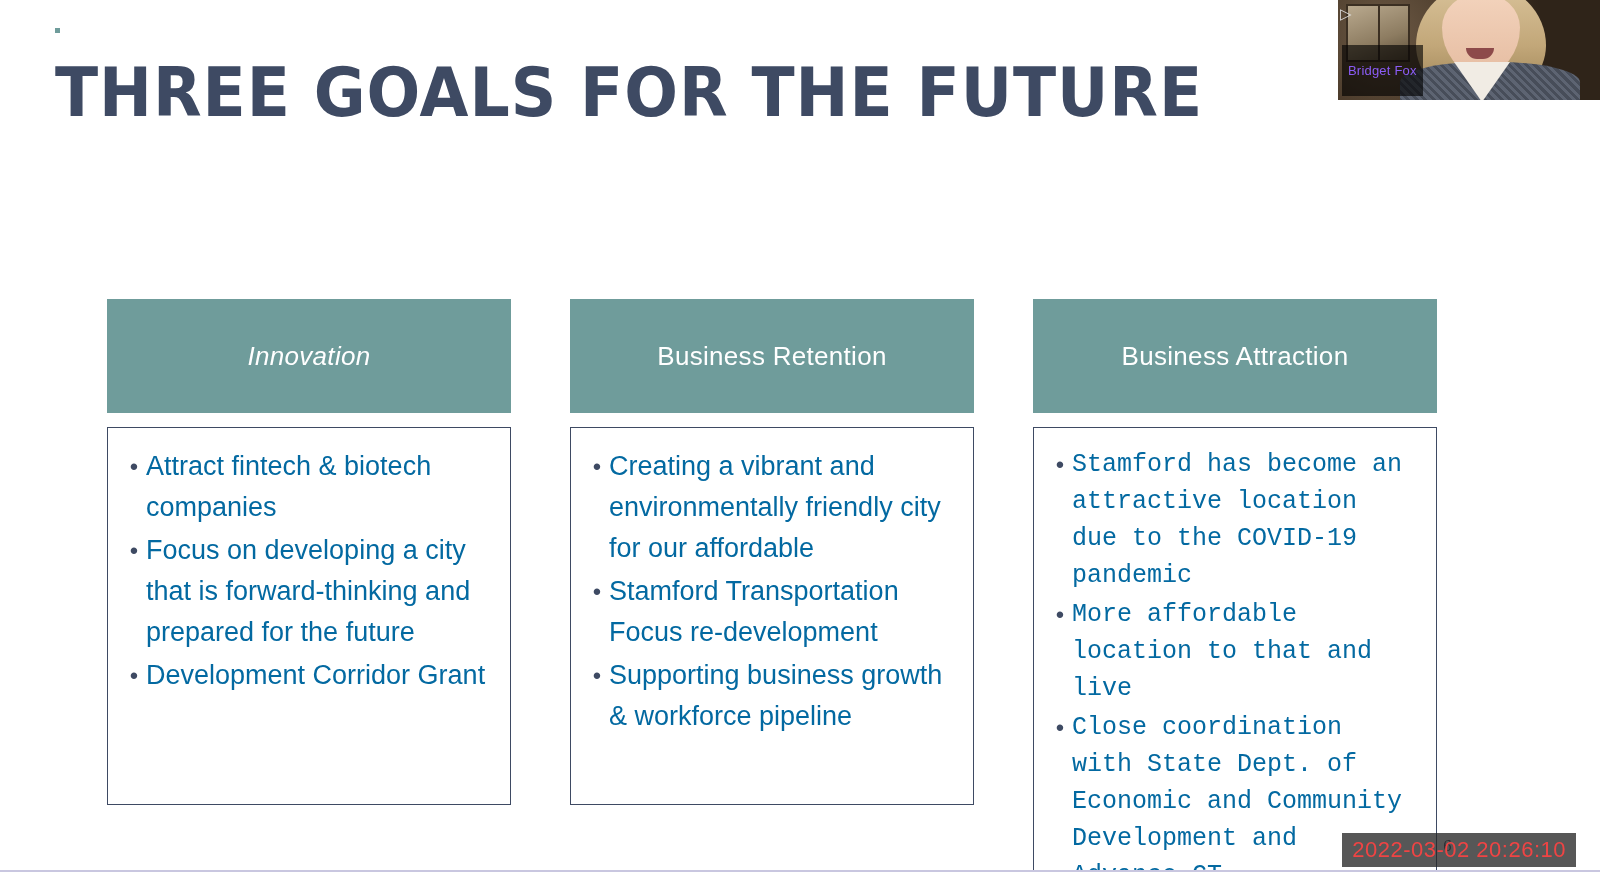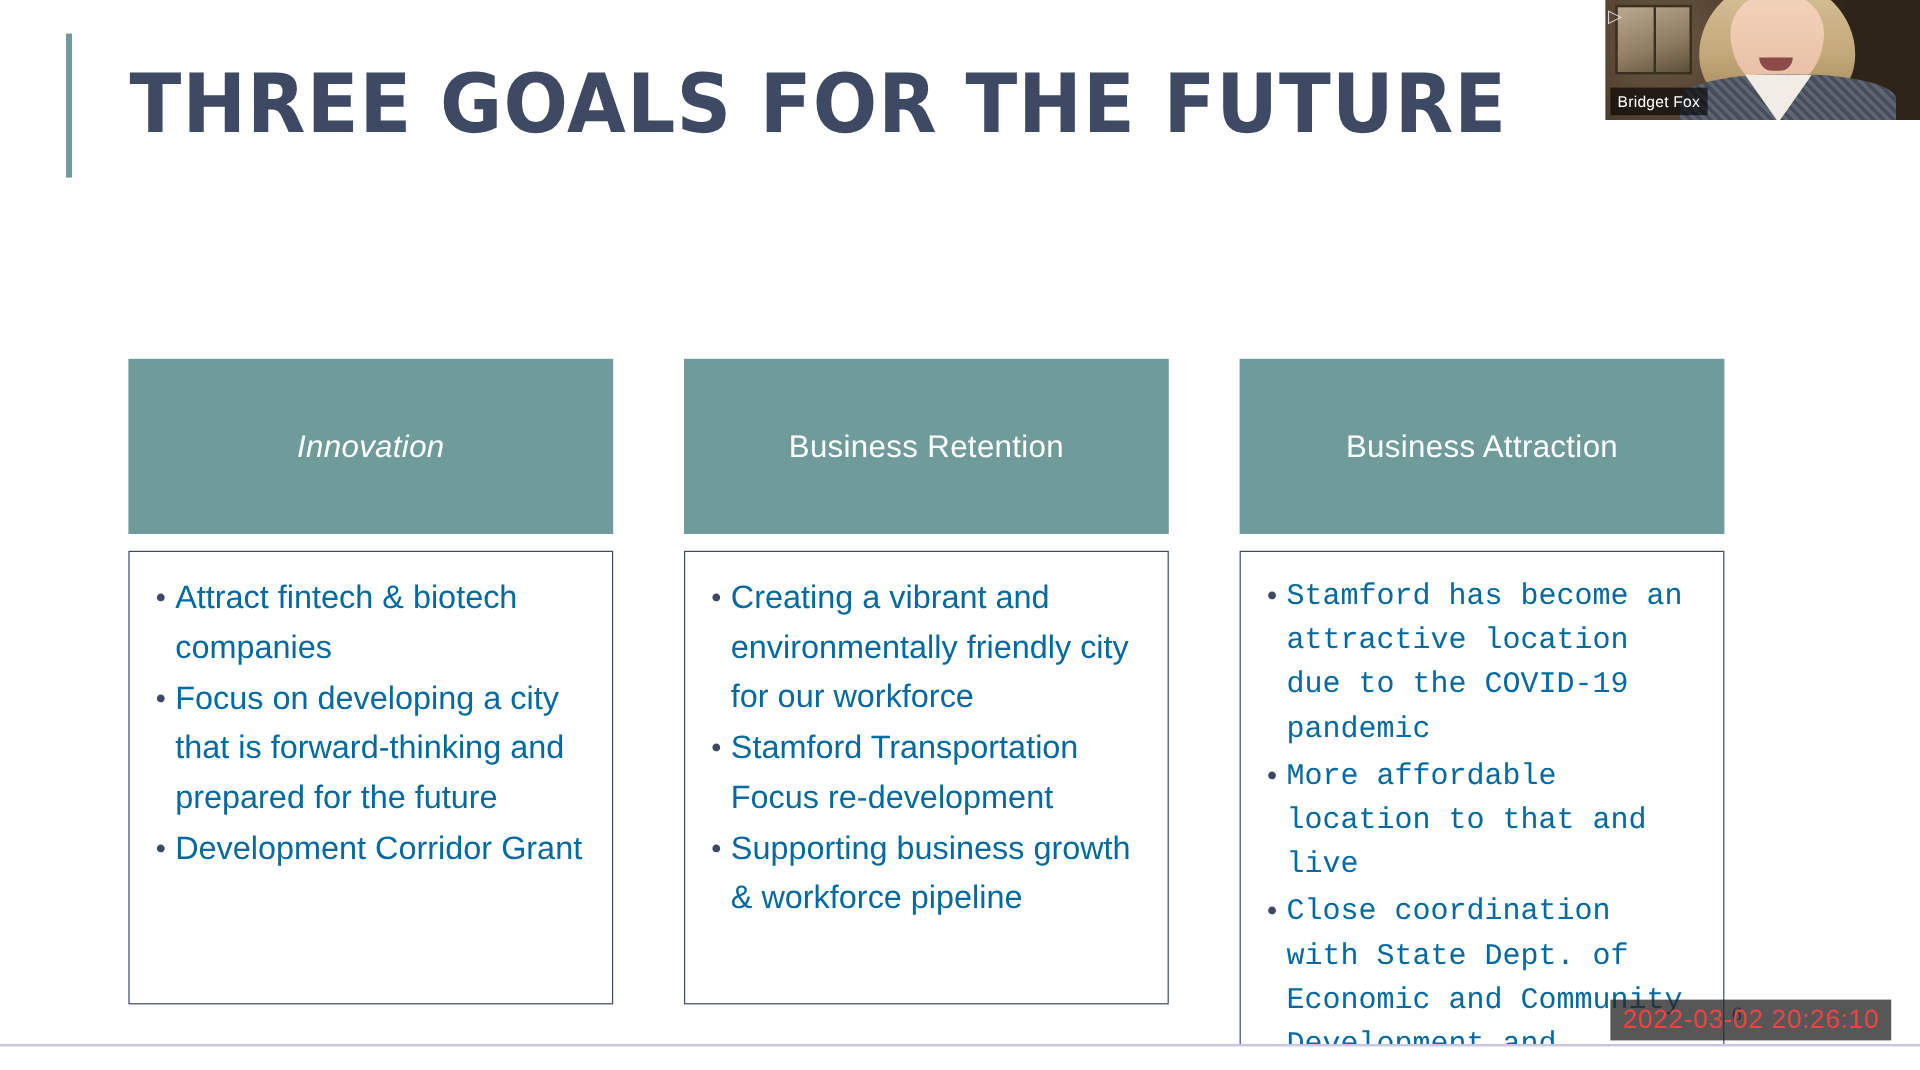--- a/index.html
+++ b/index.html
@@ -19,20 +19,21 @@
   }
 
   
   .title-row {
     position: absolute;
     left: 55px;
     top: 28px;
     display: flex;
     align-items: stretch;
     height: 125px;
+    flex-direction: column;
   }
   .title-accent-bar {
     width: 5px;
     background: #6f9c9b;
     margin-right: 48px;
     height: 120px;
   }
   .slide-title {
     font-family: "DejaVu Sans", sans-serif;
     font-size: 68px;
@@ -50,21 +51,21 @@
     position: absolute;
     left: 107px;
     top: 299px;
     width: 1330px;
     display: flex;
     justify-content: space-between;
   }
   .column { width: 404px; }
 
   .col-header {
-    height: 146px;
+    height: 114px;
     background: #6f9c9b;
     display: flex;
     align-items: center;
     justify-content: center;
     color: #ffffff;
     font-size: 26px;
     letter-spacing: 0.3px;
   }
   .col-header.italic { font-style: italic; }
 
@@ -178,23 +179,23 @@
     width: 56px;
     height: 40px;
     background: #f1ece4;
     clip-path: polygon(50% 100%, 0 0, 100% 0);
   }
   .webcam-name {
     position: absolute;
     left: 4px;
     bottom: 4px;
     background: rgba(0,0,0,0.62);
-    color: #ffffff;
+    color: #8b5cf6;
     font-size: 13px;
-    padding: 4px 6px;
+    padding: 18px 6px;
     letter-spacing: 0.2px;
   }
   .webcam-corner-icon {
     position: absolute;
     left: 2px;
     top: 6px;
     width: 10px;
     height: 20px;
     color: #dcdcdc;
     font-size: 15px;
@@ -266,21 +267,21 @@
         </ul>
       </div>
     </div>
 
     <div class="column col-2">
       <div class="col-header">Business Retention</div>
       <div class="col-body tall-2">
         <ul class="bullet-list">
           <li>
             <span class="bullet-dot">•</span>
-            <span class="bullet-text">Creating a vibrant and environmentally friendly city for our workforce</span>
+            <span class="bullet-text">Creating a vibrant and environmentally friendly city for our affordable</span>
           </li>
           <li>
             <span class="bullet-dot">•</span>
             <span class="bullet-text">Stamford Transportation Focus re-development</span>
           </li>
           <li>
             <span class="bullet-dot">•</span>
             <span class="bullet-text">Supporting business growth &amp; workforce pipeline</span>
           </li>
         </ul>

